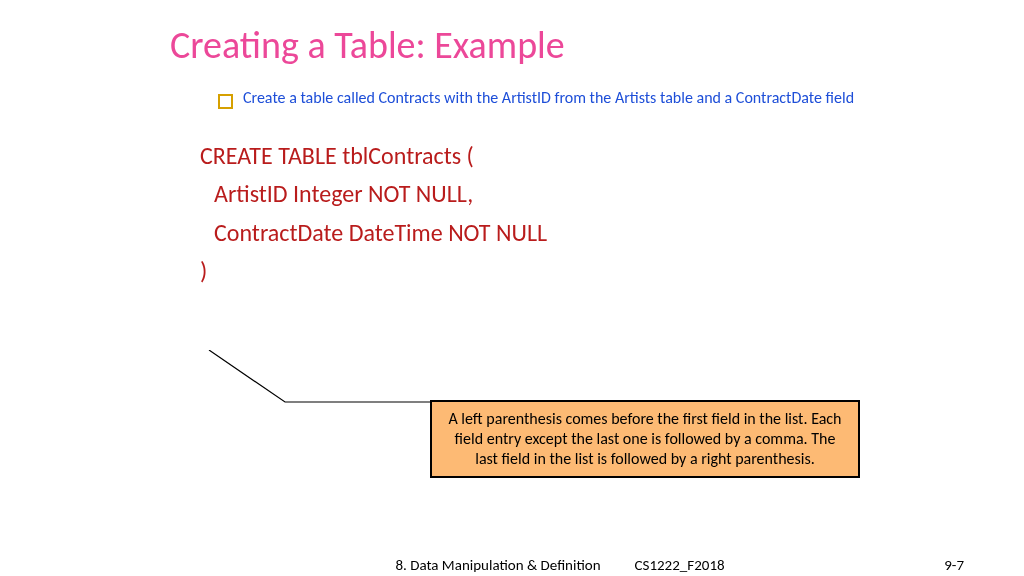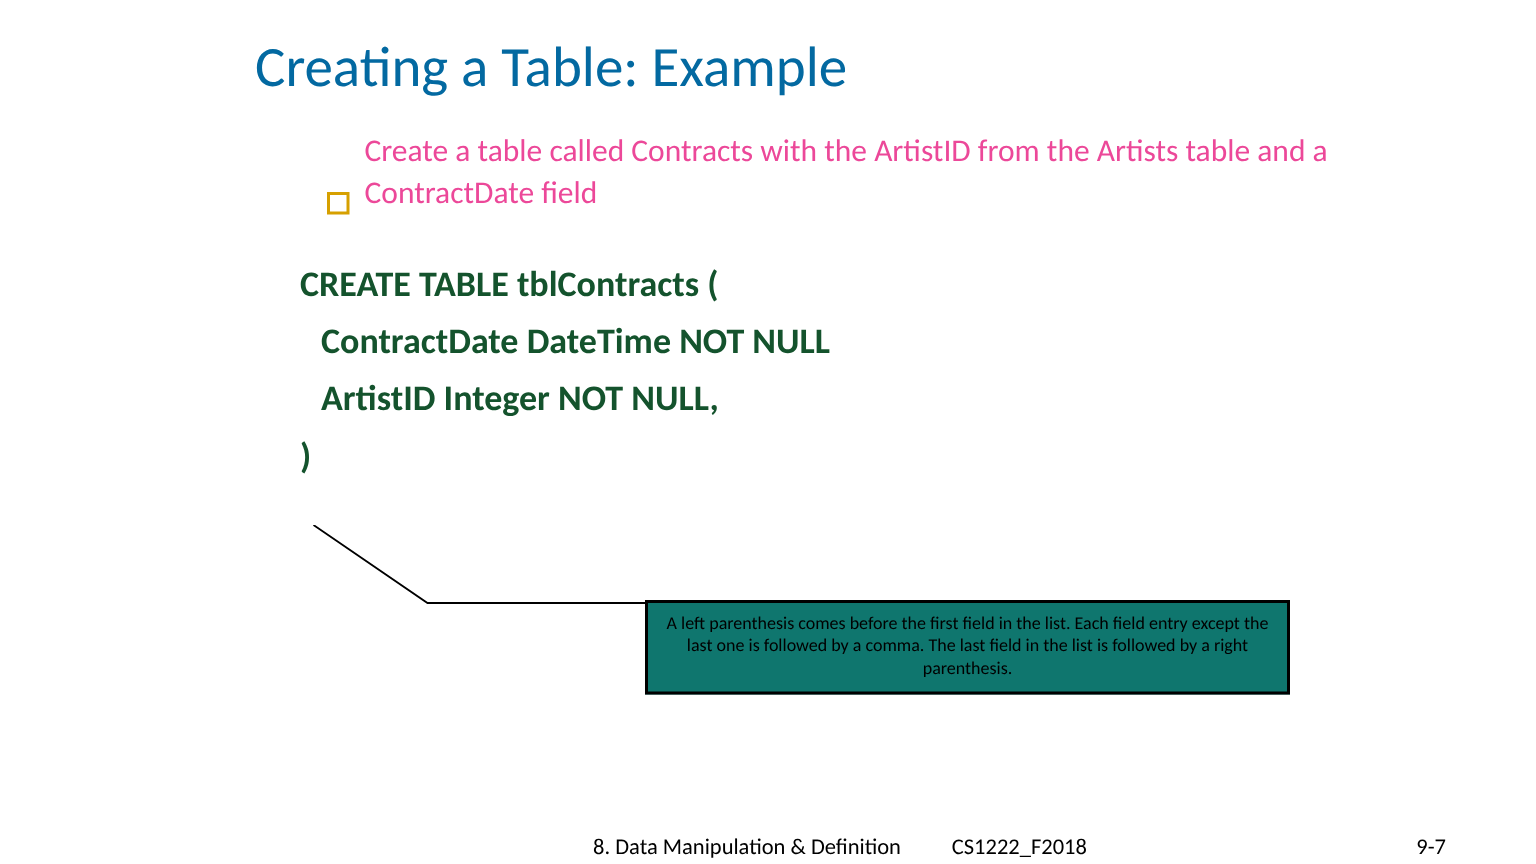--- a/index.html
+++ b/index.html
@@ -7,69 +7,68 @@
       width: 1024px;
       height: 576px;
       background: white;
       font-family: Calibri, Arial, sans-serif;
       position: relative;
       overflow: hidden;
     }
     .title {
       font-size: 38px;
       font-weight: 300;
-      color: #0369a1;
+      color: #ec4899;
       padding: 22px 4px 0 170px;
     }
     .bullet-block {
       padding: 18px 80px 0 218px;
       line-height: 1.35;
     }
     .bullet-row {
       display: flex;
       align-items: flex-end;
-      font-size: 21px;
-      color: #ec4899;
+      font-size: 16px;
+      color: #1d4ed8;
     }
     .bullet-icon {
       display: inline-block;
       width: 15px;
       height: 15px;
       border: 2px solid #d6a000;
       margin-right: 10px;
       margin-top: 8px;
       flex-shrink: 0;
     }
     .bullet-text { flex: 1; }
     .code-block {
       padding: 28px 0 0 200px;
       font-size: 24px;
       line-height: 1.6;
-      color: #14532d;
-      font-weight: bold;
+      color: #b91c1c;
     }
     .code-line-indent {
       padding-left: 14px;
     }
     .callout-connector {
       position: absolute;
       left: 205px;
       top: 350px;
       width: 232px;
       height: 56px;
     }
     .callout-box {
       position: absolute;
       left: 430px;
       top: 400px;
       width: 430px;
-      background: #0f766e;
+      background: #fdba74;
       border: 2px solid #000;
       padding: 7px 10px;
-      font-size: 12px;
+      font-size: 16px;
       text-align: center;
       line-height: 1.25;
     }
     .footer {
       position: absolute;
       bottom: 20px;
       left: 0;
       width: 100%;
       font-size: 15px;
       color: #000;
@@ -93,22 +92,22 @@
 
 <div class="bullet-block">
   <div class="bullet-row">
     <span class="bullet-icon"></span>
     <span class="bullet-text">Create a table called Contracts with the ArtistID from the Artists table and a ContractDate field</span>
   </div>
 </div>
 
 <div class="code-block">
   <div>CREATE TABLE tblContracts (</div>
+  <div class="code-line-indent">ArtistID Integer NOT NULL,</div>
   <div class="code-line-indent">ContractDate  DateTime NOT NULL</div>
-  <div class="code-line-indent">ArtistID Integer NOT NULL,</div>
   <div>)</div>
 </div>
 
 <svg class="callout-connector" viewBox="0 0 232 56">
   <path d="M 4 0 L 80 52 L 232 52" stroke="#000" stroke-width="1.2" fill="none"></path>
 </svg>
 
 <div class="callout-box">A left parenthesis comes before the first field in the list. Each field entry except the last one is followed by a comma. The last field in the list is followed by a right parenthesis.</div>
 
 <div class="footer">

